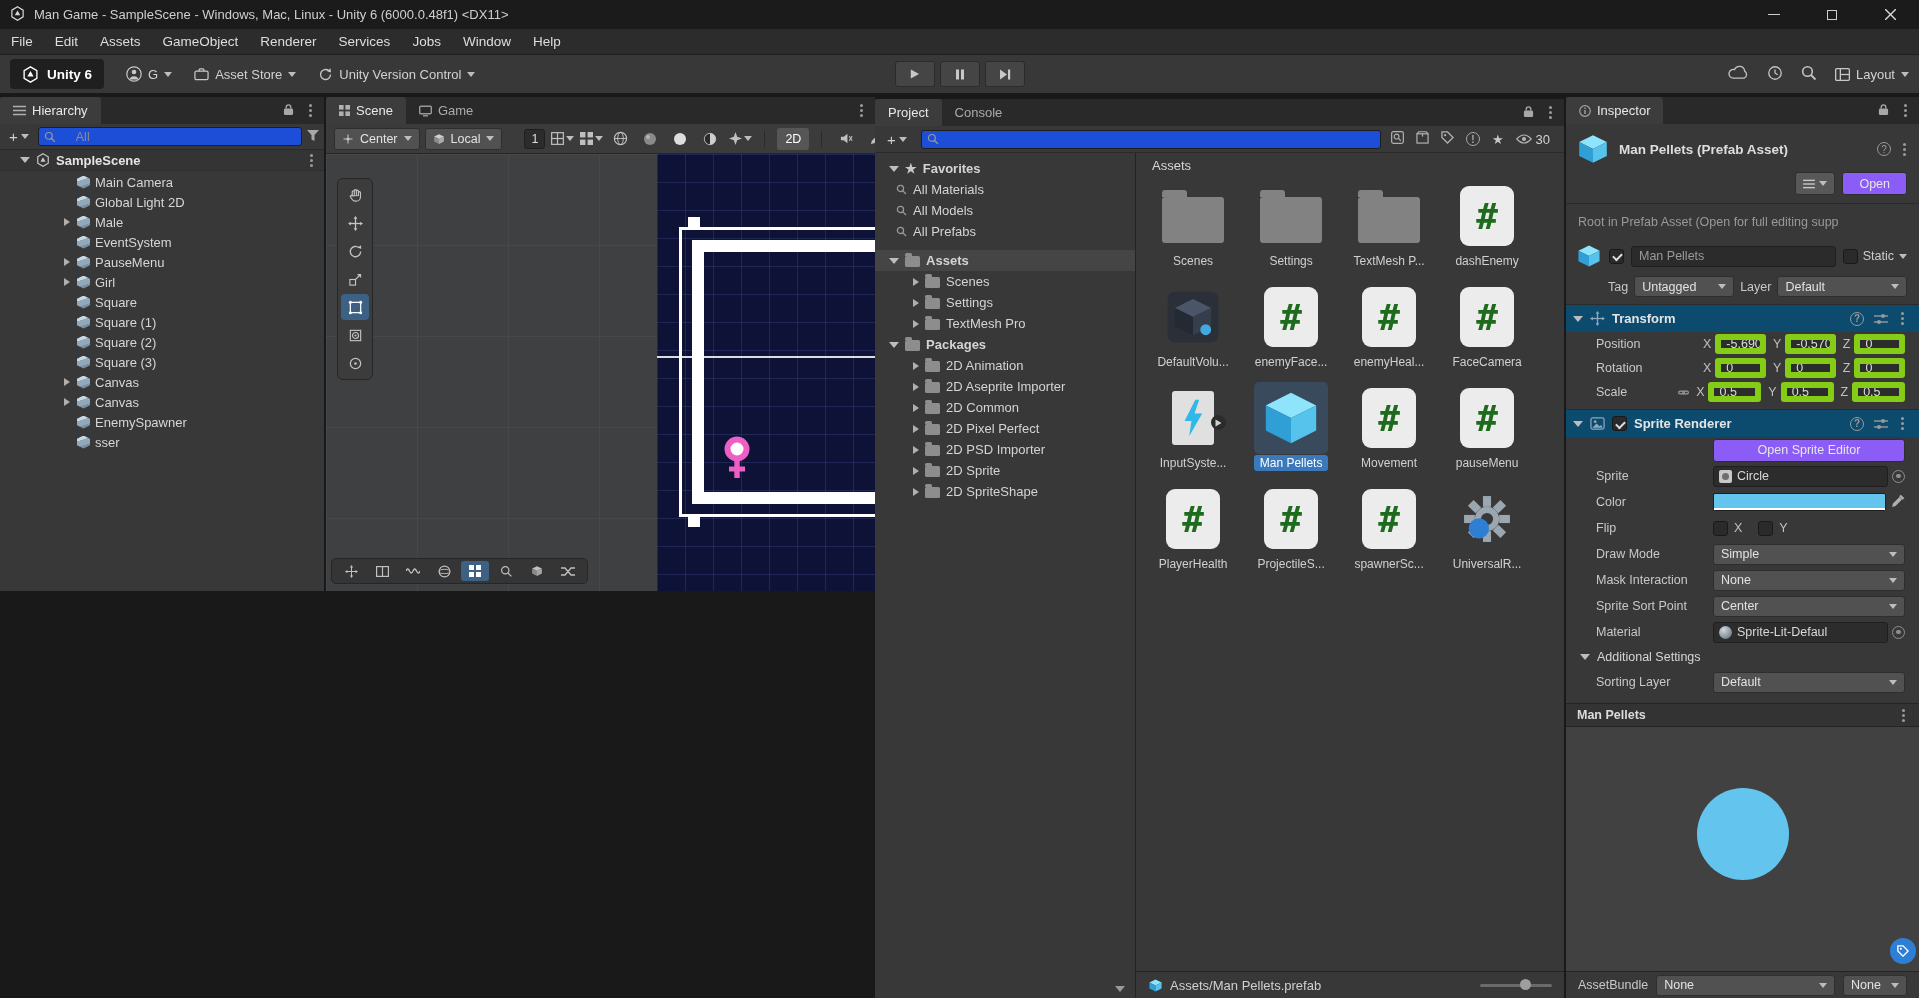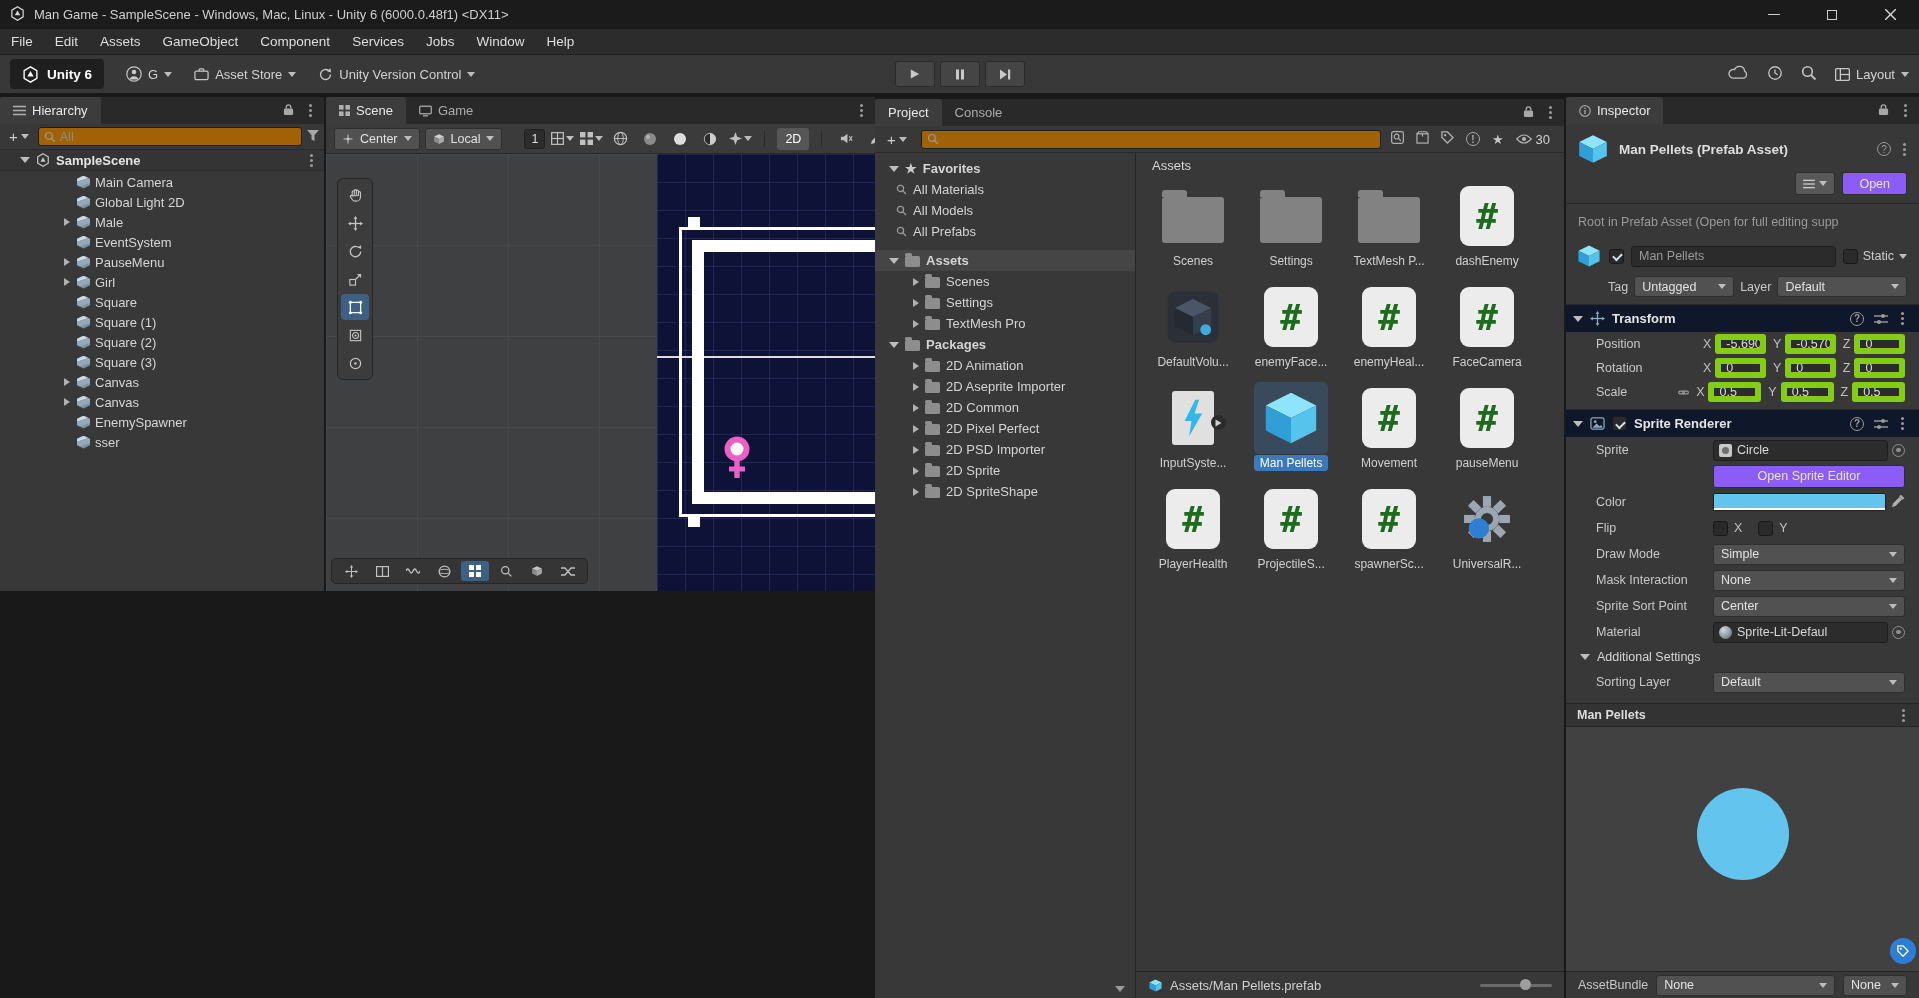--- a/index.html
+++ b/index.html
@@ -56,21 +56,21 @@
   .inspector { width:355px; border-left:2px solid #191919; background:#383838; display:flex; flex-direction:column; flex-shrink:0; }
 
   .tabbar { height:27px; background:#292929; display:flex; align-items:stretch; flex-shrink:0; }
   .tab { padding:0 13px; display:flex; align-items:center; gap:6px; font-size:13px; color:#ababab; }
   .tab.active { background:#3c3c3c; color:#e8e8e8; border-radius:3px 3px 0 0; }
   .tabbar-icons { margin-left:auto; display:flex; align-items:center; gap:12px; padding-right:9px; }
 
   
   .panel-toolbar { height:26px; display:flex; align-items:center; gap:5px; padding:0 5px; border-bottom:1px solid #2a2a2a; flex-shrink:0; }
   .plus-btn { display:flex; align-items:center; gap:3px; color:#cfcfcf; font-size:15px; padding:0 4px; }
-  .search-box { flex:1; height:19px; background:#a16207; border:1px solid #1e1e1e; border-radius:3px; display:flex; align-items:center; gap:4px; padding:0 5px; min-width:0; }
+  .search-box { flex:1; height:19px; background:#1d4ed8; border:1px solid #1e1e1e; border-radius:3px; display:flex; align-items:center; gap:20px; padding:0 5px; min-width:0; }
   .search-box input { flex:1; min-width:0; background:transparent; border:0; outline:0; color:#cfcfcf; font-size:12.5px; font-family:"Liberation Sans", sans-serif; }
   .search-box input::placeholder { color:#8d8d8d; }
   .hier-scene-row { height:21px; background:#343434; border-bottom:1px solid #2e2e2e; display:flex; align-items:center; gap:6px; padding:0 8px 0 48px; font-weight:bold; color:#e4e4e4; flex-shrink:0; }
   .hier-tree { flex:1; overflow:hidden; padding-top:1px; }
   .hier-row { height:20px; display:flex; align-items:center; gap:5px; padding-left:62px; font-size:13px; color:#d6d6d6; }
   .hier-row .arrow-slot { width:10px; display:flex; justify-content:center; }
   .go-cube { width:13px; height:13px; flex-shrink:0; clip-path:polygon(50% 0,100% 25%,100% 75%,50% 100%,0 75%,0 25%);
              background:linear-gradient(160deg,#c6d8e4 32%,#93a8b9 32% 66%,#7b91a3 66%); }
 
   
@@ -144,21 +144,21 @@
   .prefab-title { font-size:13.5px; font-weight:bold; color:#dedede; flex:1; white-space:nowrap; overflow:hidden; }
   .prefab-actions { display:flex; justify-content:flex-end; align-items:center; gap:7px; padding:2px 12px 8px 12px; }
   .mini-btn { height:23px; background:#585858; border:1px solid #2e2e2e; border-radius:3px; display:flex; align-items:center; gap:4px; padding:0 7px; }
   .insp-note { padding:11px 12px 9px 12px; font-size:12.5px; color:#999; white-space:nowrap; overflow:hidden; }
   .go-row { display:flex; align-items:center; gap:7px; padding:5px 12px 4px 10px; }
   .namefield { flex:1; height:21px; background:#2b2b2b; border:1px solid #1e1e1e; border-radius:3px; color:#9a9a9a;
                display:flex; align-items:center; padding:0 7px; font-size:12.5px; min-width:0; }
   .static-group { display:flex; align-items:center; gap:5px; font-size:12.5px; color:#cdcdcd; }
   .tag-row { display:flex; align-items:center; gap:6px; padding:3px 12px 7px 42px; font-size:12.5px; color:#c8c8c8; }
   .comp-head { height:28px; display:flex; align-items:center; gap:7px; padding:0 12px 0 7px; border-top:1px solid #2a2a2a;
-               background:#0f172a; font-weight:bold; font-size:13px; color:#e4e4e4; flex-shrink:0; }
+               background:#0c4a6e; font-weight:bold; font-size:13px; color:#e4e4e4; flex-shrink:0; }
   .comp-head .right { margin-left:auto; display:flex; align-items:center; gap:10px; }
   .vec-row { display:flex; align-items:center; height:24px; padding:0 14px 0 30px; }
   .vec-label { width:100px; font-size:12.5px; color:#c8c8c8; flex-shrink:0; }
   .axis { font-size:12.5px; color:#c0c0c0; margin:0 4px 0 7px; }
   .prop-row { display:flex; align-items:center; min-height:26px; padding:0 14px 0 30px; }
   .prop-label { width:117px; flex-shrink:0; font-size:12.5px; color:#c8c8c8; white-space:nowrap; overflow:hidden; }
   .prop-value { flex:1; display:flex; align-items:center; min-width:0; }
   .swatch { flex:1; height:18px; border-radius:2px; border:1px solid #1f1f1f; position:relative; }
   .swatch::after { content:""; position:absolute; left:0; right:0; bottom:0; height:2.5px; background:#fff; }
   .sprite-thumb { width:13px; height:13px; border-radius:2px; background:#c9c9c9; position:relative; flex-shrink:0; }
@@ -212,21 +212,21 @@
       <div class="menu-item">
         <span>Edit</span>
       </div>
       <div class="menu-item">
         <span>Assets</span>
       </div>
       <div class="menu-item">
         <span>GameObject</span>
       </div>
       <div class="menu-item">
-        <span>Component</span>
+        <span>Renderer</span>
       </div>
       <div class="menu-item">
         <span>Services</span>
       </div>
       <div class="menu-item">
         <span>Jobs</span>
       </div>
       <div class="menu-item">
         <span>Window</span>
       </div>
@@ -1274,36 +1274,36 @@
                   <line x1="0" y1="3" x2="14" y2="3"></line>
                   <line x1="0" y1="9" x2="14" y2="9"></line>
                 </g>
                 <circle cx="9" cy="3" r="2" fill="#9a9a9a"></circle>
                 <circle cx="5" cy="9" r="2" fill="#9a9a9a"></circle>
               </svg>
             <span class="kebab"></span>
           </span>
         </div>
         <div class="prop-row">
+          <span class="prop-label"></span>
+          <div class="prop-value">
+              <div class="btn" style="flex:1">
+                <span>Open Sprite Editor</span>
+              </div>
+            </div>
+        </div>
+        <div class="prop-row">
           <span class="prop-label">Sprite</span>
           <div class="prop-value">
             <div class="objfield">
               <span class="sprite-thumb"></span>
               <span>Circle</span>
             </div>
             <span class="picker"></span>
           </div>
-        </div>
-        <div class="prop-row">
-          <span class="prop-label"></span>
-          <div class="prop-value">
-              <div class="btn" style="flex:1">
-                <span>Open Sprite Editor</span>
-              </div>
-            </div>
         </div>
         <div class="prop-row">
           <span class="prop-label">Color</span>
           <div class="prop-value">
             <div class="swatch" style="background-color: rgb(99, 197, 238);"></div>
             <span style="margin-left:5px"><svg width="14" height="14" viewBox="0 0 14 14">
                   <path d="M1 13 L2 9.5 L8.5 3 L11 5.5 L4.5 12 Z" fill="#b0b0b0"></path>
                   <path d="M9 1.5 L12.5 5" stroke="#b0b0b0" stroke-width="2.4"></path>
                 </svg></span>
           </div>

